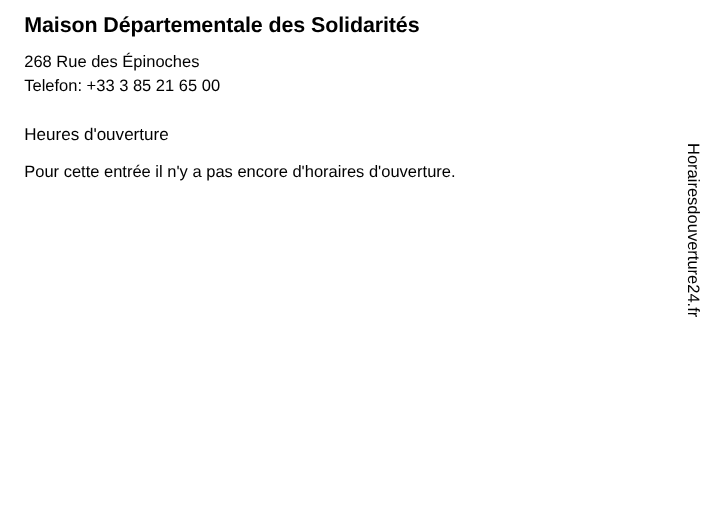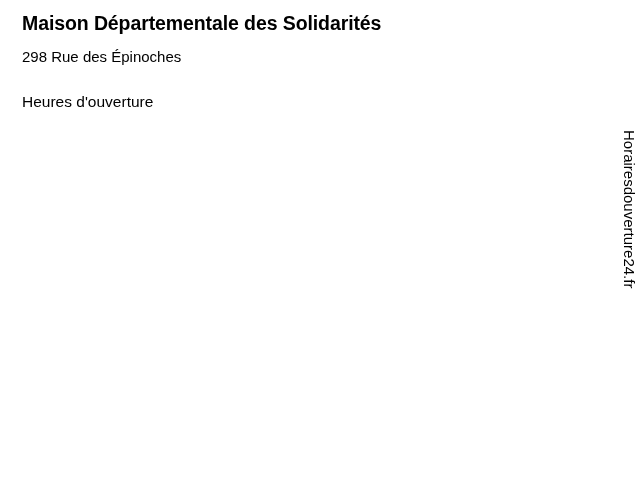--- a/index.html
+++ b/index.html
@@ -68,27 +68,29 @@
 </style>
 </head>
 <body>
 
 <div class="page">
 
   <div class="content">
 
     <h1 class="title">Maison Départementale des Solidarités</h1>
 
-    <p class="addr-line">298 Rue des Épinoches</p>
+    <p class="addr-line">268 Rue des Épinoches</p>
 
 
+    <p class="addr-line">Telefon: +33 3 85 21 65 00</p>
 
 
     <h2 class="section-head">Heures d'ouverture</h2>
 
+    <p class="para">Pour cette entrée il n'y a pas encore d'horaires d'ouverture.</p>
 
 
 
   </div>
 
   <div class="sidetext">Horairesdouverture24.fr</div>
 
 </div>
 
 </body></html>

